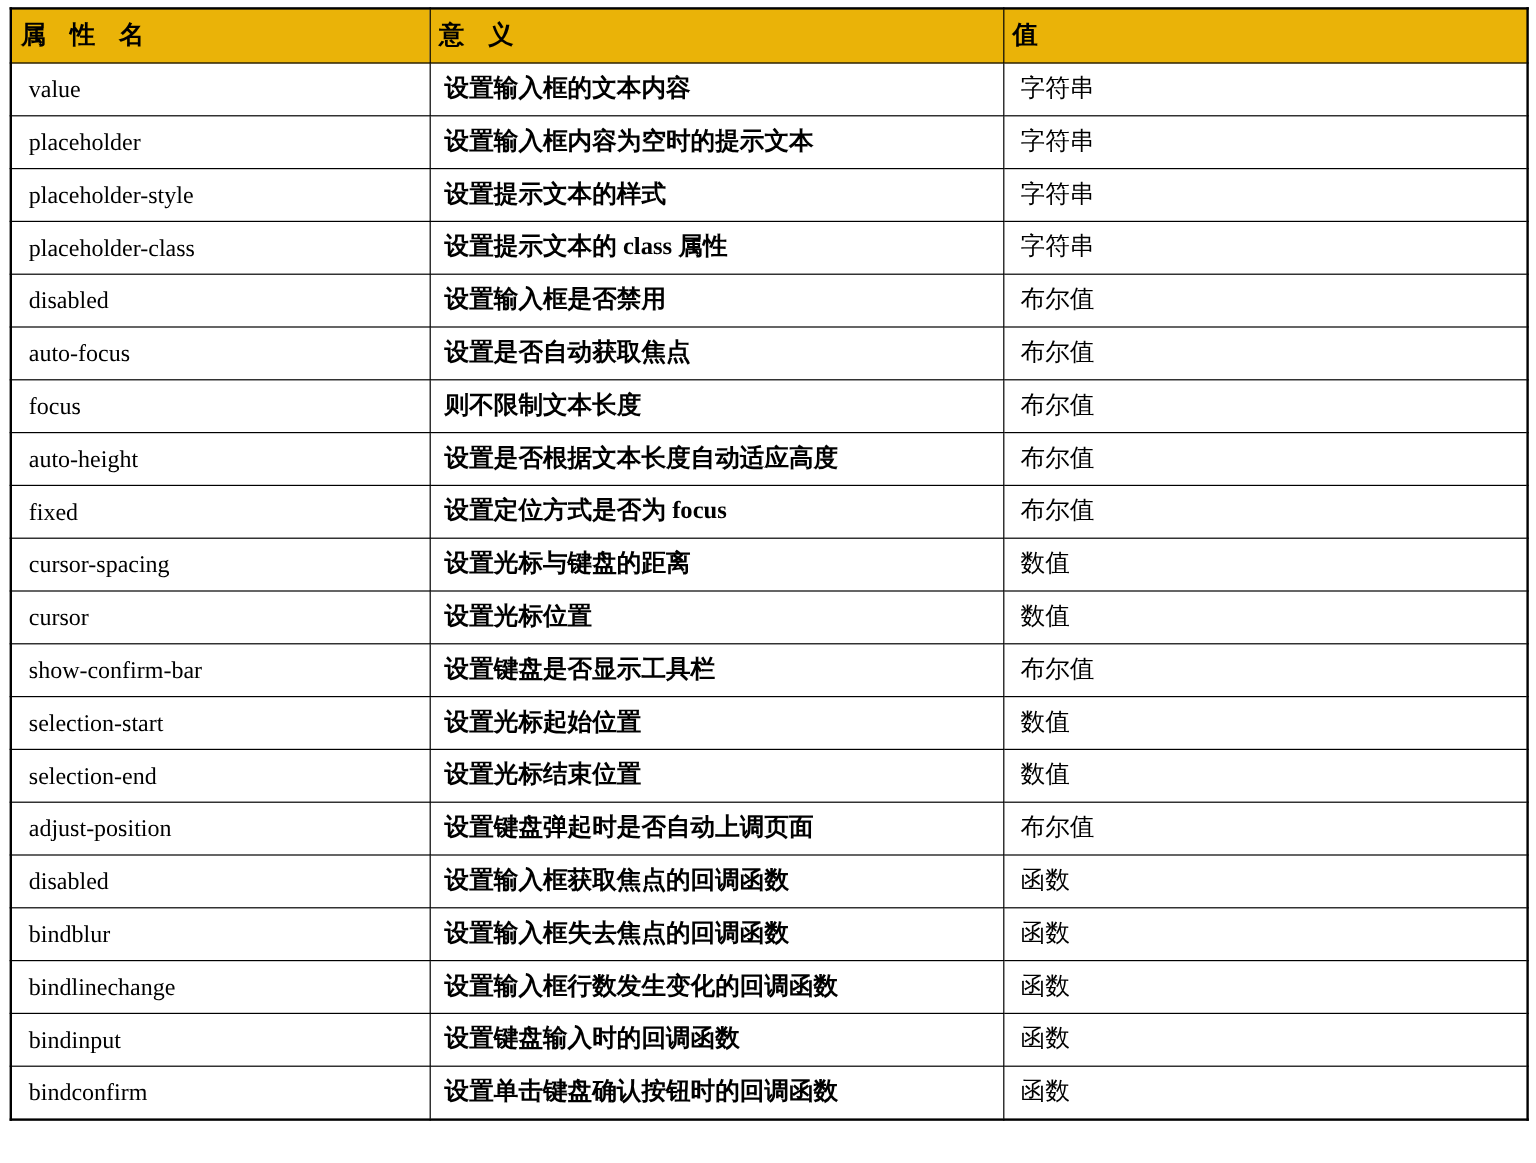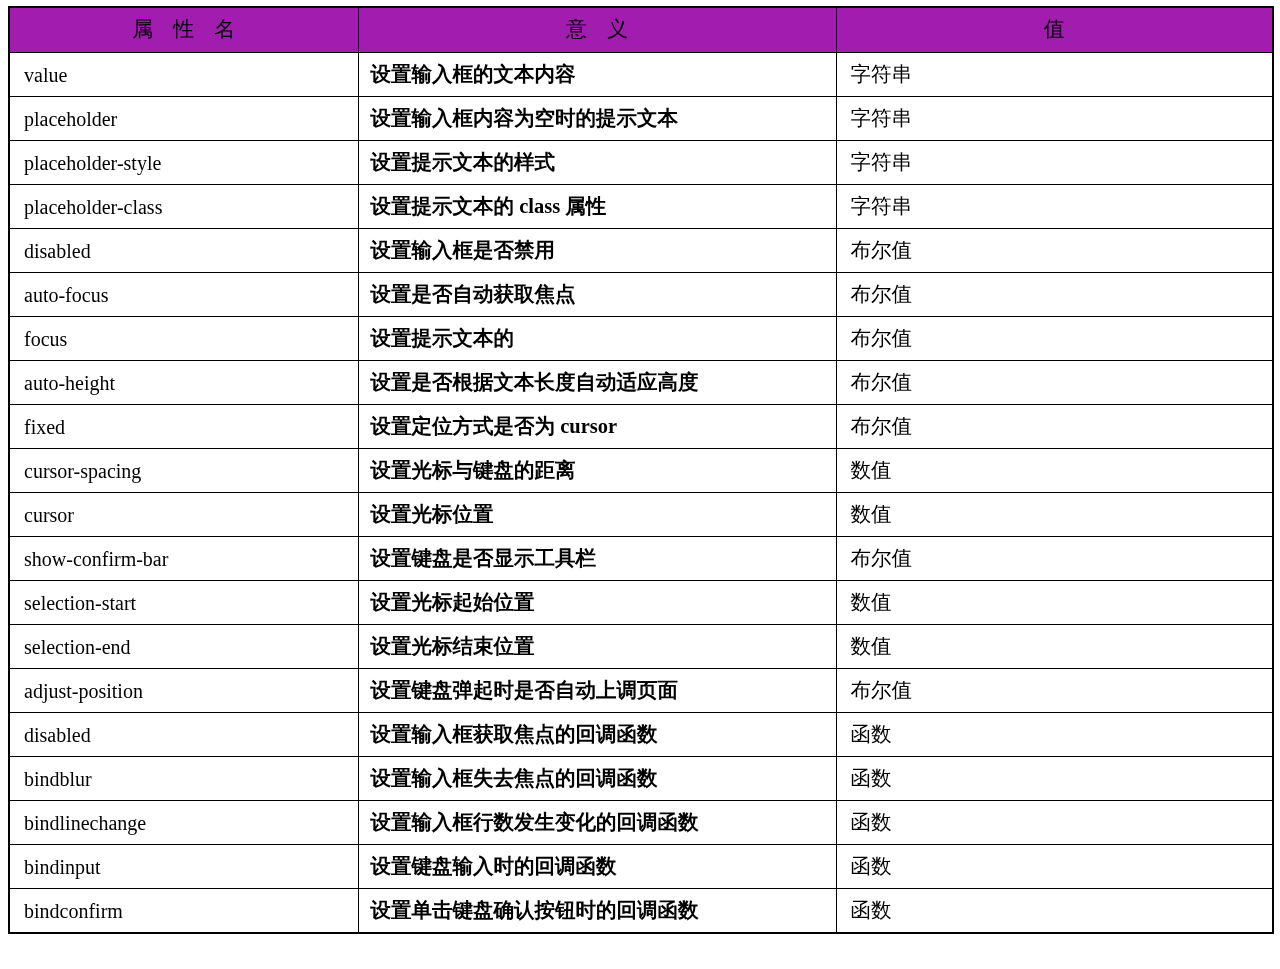--- a/index.html
+++ b/index.html
@@ -34,24 +34,25 @@
   table.attr-table td {
     border: 1px solid #000;
     padding: 0;
     vertical-align: middle;
     font-weight: normal;
     font-size: 20.5px;
     line-height: 1.2;
     height: 43px;
   }
   table.attr-table thead th {
-    background: #a21caf;
-    text-align: center;
+    background: #eab308;
+    text-align: left;
     height: 44px;
     font-size: 21px;
+    font-weight: bold;
   }
   table.attr-table thead th .hdr {
     display: block;
     letter-spacing: 0.35em;
     text-indent: 0.35em;
   }
   table.attr-table tbody td {
     background: #ffffff;
   }
   .cell {
@@ -156,21 +157,21 @@
           </td>
           <td>
             <span class="cell val">布尔值</span>
           </td>
         </tr>
         <tr>
           <td class="name">
             <span class="cell">focus</span>
           </td>
           <td>
-            <span class="cell mid">设置提示文本的</span>
+            <span class="cell mid">则不限制文本长度</span>
           </td>
           <td>
             <span class="cell val">布尔值</span>
           </td>
         </tr>
         <tr>
           <td class="name">
             <span class="cell">auto-height</span>
           </td>
           <td>
@@ -178,21 +179,21 @@
           </td>
           <td>
             <span class="cell val">布尔值</span>
           </td>
         </tr>
         <tr>
           <td class="name">
             <span class="cell">fixed</span>
           </td>
           <td>
-            <span class="cell mid">设置定位方式是否为 cursor</span>
+            <span class="cell mid">设置定位方式是否为 focus</span>
           </td>
           <td>
             <span class="cell val">布尔值</span>
           </td>
         </tr>
         <tr>
           <td class="name">
             <span class="cell">cursor-spacing</span>
           </td>
           <td>

